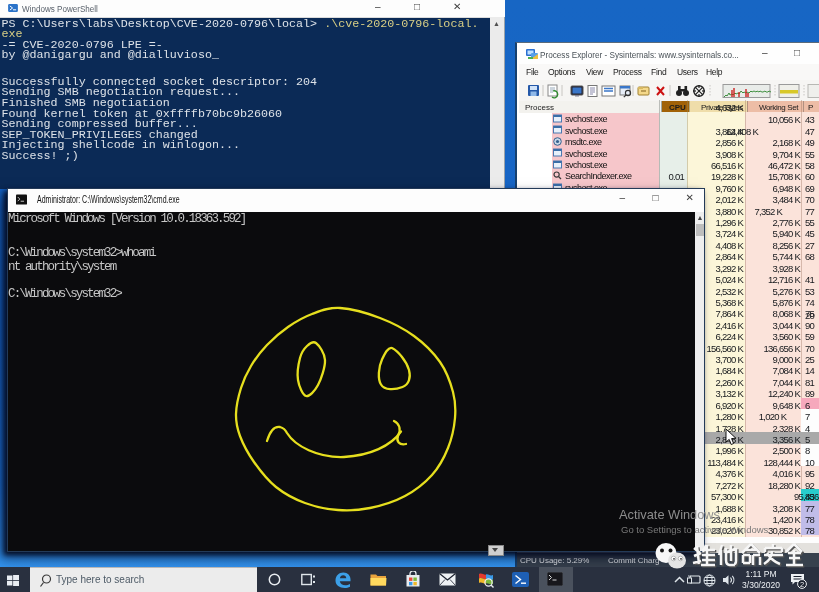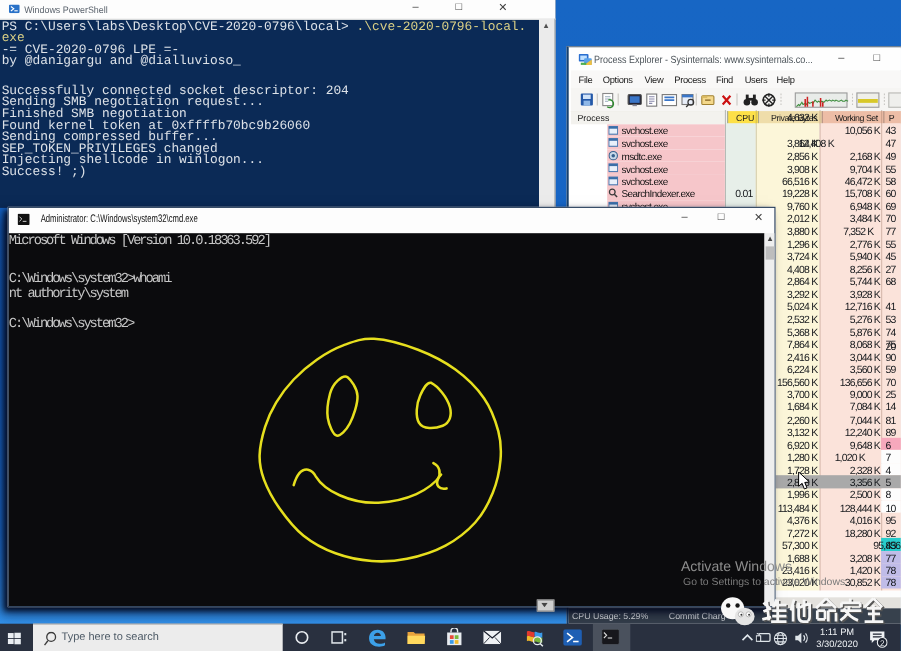--- a/index.html
+++ b/index.html
@@ -131,21 +131,21 @@
 <line x1="248" y1="2" x2="248" y2="13" stroke="#c8c6c2" stroke-dasharray="1.5 1.5"></line>
 
 <rect x="252" y="1.5" width="20" height="13" fill="#efefe9" stroke="#9a9a9a"></rect>
           <rect x="253" y="7" width="18" height="3.5" fill="#d8c828"></rect>
 <line x1="277" y1="2" x2="277" y2="13" stroke="#c8c6c2" stroke-dasharray="1.5 1.5"></line>
 <rect x="281" y="1.5" width="15" height="13" fill="#efefec" stroke="#b8b8b4"></rect>
 </svg>
       </div>
   <div class="abs hdr">
     <span class="abs" style="left:6px;top:2px;">Process</span>
-    <div class="abs" style="left:142px;top:0;width:28px;height:12px;background:#fde047;border-left:1px solid #a0a8a0;">
+    <div class="abs" style="left:142px;top:0;width:28px;height:12px;background:#a16207;border-left:1px solid #a0a8a0;font-weight:bold;">
           <span class="abs" style="left:7px;top:2px;">CPU</span>
         </div>
     <div class="abs" style="left:170px;top:0;width:58px;height:12px;background:#efddaa;border-left:1px solid #b0a880;">
           <span class="abs" style="left:11px;top:2px;letter-spacing:-0.4px;">Private Bytes</span>
         </div>
     <div class="abs" style="left:228px;top:0;width:56px;height:12px;background:#edbda6;border-left:1px solid #b09080;">
           <span class="abs" style="left:11px;top:2px;letter-spacing:-0.4px;">Working Set</span>
         </div>
     <div class="abs" style="left:284px;top:0;width:18px;height:12px;background:#edbda6;border-left:1px solid #b09080;">
           <span class="abs" style="left:4px;top:2px;">P</span>
@@ -229,21 +229,21 @@
 <div class="abs rowname" style="top:192.9px"></div>
 <svg class="abs" style="left:553px;top:193.9px" width="9" height="9" viewBox="0 0 9 9">
         <rect x="0.5" y="1" width="8" height="7" fill="#e8f0fa" stroke="#4a78b0" stroke-width="1"></rect>
         <rect x="0.5" y="1" width="8" height="2" fill="#3a6ea8"></rect>
       </svg>
 <div class="abs rowtxt" style="left:565px;top:194.1px">svchost.exe</div>
 <div class="abs num" style="left:687px;top:194.1px;width:56px;">2,012 K</div>
 <div class="abs num" style="left:745px;top:194.1px;width:55px;">3,484 K</div>
 <div class="abs pid" style="left:805px;top:194.1px;">70</div>
 <div class="abs num" style="left:687px;top:205.6px;width:56px;">3,880 K</div>
-<div class="abs num" style="left:745px;top:205.6px;width:37px;padding-left:12px;">7,352 K</div>
+<div class="abs num" style="left:745px;top:205.6px;width:37px;">7,352 K</div>
 <div class="abs pid" style="left:805px;top:205.6px;">77</div>
 <div class="abs num" style="left:687px;top:217.0px;width:56px;">1,296 K</div>
 <div class="abs num" style="left:745px;top:217.0px;width:55px;">2,776 K</div>
 <div class="abs pid" style="left:805px;top:217.0px;">55</div>
 <div class="abs num" style="left:687px;top:228.4px;width:56px;">3,724 K</div>
 <div class="abs num" style="left:745px;top:228.4px;width:55px;">5,940 K</div>
 <div class="abs pid" style="left:805px;top:228.4px;">45</div>
 <div class="abs num" style="left:687px;top:239.8px;width:56px;">4,408 K</div>
 <div class="abs num" style="left:745px;top:239.8px;width:55px;">8,256 K</div>
 <div class="abs pid" style="left:805px;top:239.8px;">27</div>

